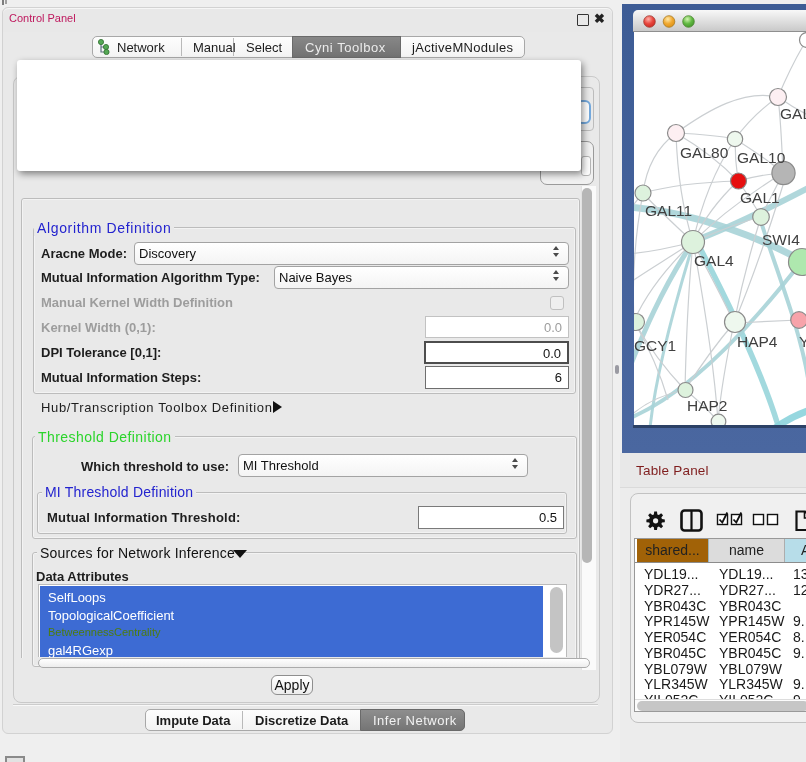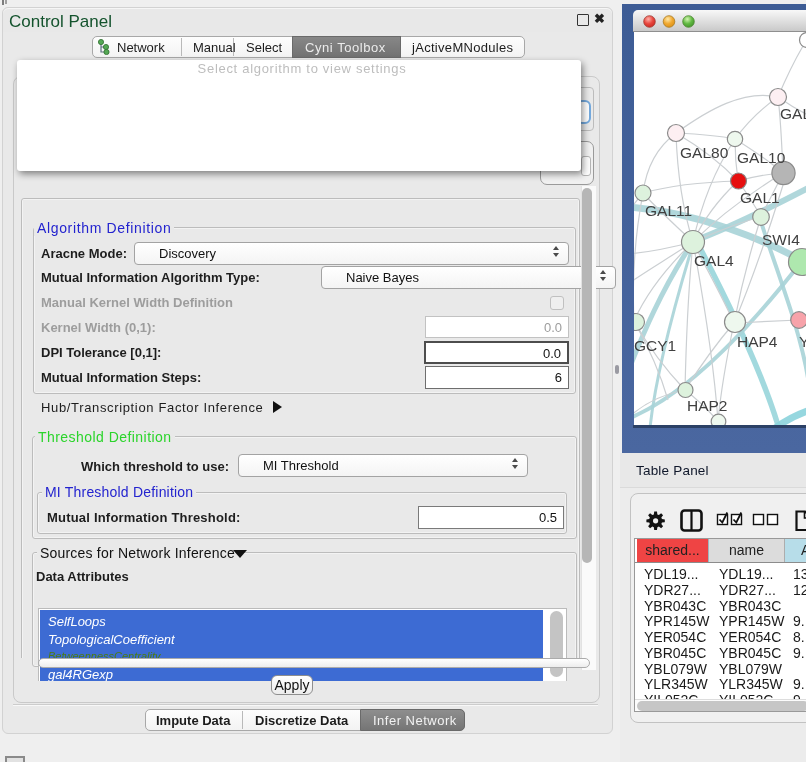--- a/index.html
+++ b/index.html
@@ -5,38 +5,38 @@
 html,body{margin:0;padding:0;}
 body{width:806px;height:762px;overflow:hidden;position:relative;
  font-family:"Liberation Sans",sans-serif;background:#efefef;}
 .abs{position:absolute;}
 .b{font-weight:bold;}
 .lbl{position:absolute;font-size:13px;color:#1d1d1d;font-weight:bold;white-space:nowrap;}
 .dis{color:#9d9d9d;}
 .fs{position:absolute;border:1px solid #bcbcbc;border-radius:3px;box-shadow:inset 0 0 0 0.5px #fdfdfd;}
 .leg{position:absolute;font-size:14px;background:#e9e9e9;padding:0 3px;white-space:nowrap;letter-spacing:0.2px;}
 .combo{position:absolute;background:linear-gradient(#ffffff,#f4f4f4);border:1px solid #a3a3a3;border-radius:4px;font-size:13px;color:#111;}
-.combo .ctx{position:absolute;left:24px;top:3px;}
+.combo .ctx{position:absolute;left:4px;top:3px;}
 .spin{position:absolute;right:7px;top:3px;width:8px;}
 .su,.sd{display:block;width:0;height:0;border-left:3.2px solid transparent;border-right:3.2px solid transparent;}
 .su{border-bottom:4.2px solid #4a4a4a;margin-bottom:3px;}
 .sd{border-top:4.2px solid #4a4a4a;}
 .tf{position:absolute;background:#fff;font-size:13px;color:#111;text-align:right;}
 .tf span{position:absolute;right:6px;top:3px;}
 </style>
 </head>
 <body>
 
 <div class="abs" style="left:2px;top:0;width:2px;height:5px;background:#7d7d7d;"></div>
 <div class="abs" style="left:5px;top:0;width:2px;height:4px;background:#a0a0a0;"></div>
 
 <div class="abs" id="cpwin" style="left:2px;top:7px;width:611px;height:727px;background:#e9e9e9;border-radius:6px;border:1px solid #d2d2d2;box-sizing:border-box;"></div>
 
 <div class="abs" style="left:3px;top:8px;width:609px;height:23px;background:#e8e8e8;border-top:1px solid #f6f6f6;border-radius:6px 6px 0 0;"></div>
-<div class="abs" style="left:9px;top:12px;font-size:17px;color:#14532d;">Control Panel</div>
+<div class="abs" style="left:9px;top:12px;font-size:11px;color:#be185d;">Control Panel</div>
 <div class="abs" style="left:577px;top:14px;width:10px;height:10px;border:1.6px solid #333;border-radius:1px;"></div>
 <div class="abs" style="left:594px;top:11px;font-size:13px;font-weight:bold;color:#222;">✖</div>
 
 <div class="abs" style="left:13px;top:76px;width:585px;height:625px;border:1px solid #c9c9c9;border-radius:8px;background:#e9e9e9;"></div>
 
 <div class="abs" id="toptabs" style="left:92px;top:36px;width:433px;height:22px;background:linear-gradient(#fdfdfd,#f3f3f3);border:1px solid #a8a8a8;border-radius:5px;box-sizing:border-box;"></div>
 <div class="abs" style="left:292px;top:36px;width:109px;height:22px;background:linear-gradient(#878787,#727272);border:1px solid #6a6a6a;box-sizing:border-box;"></div>
 <div class="abs" style="left:181px;top:38px;width:1px;height:18px;background:#b9b9b9;"></div>
 <div class="abs" style="left:233px;top:38px;width:1px;height:18px;background:#b9b9b9;"></div>
 <svg class="abs" style="left:97px;top:39px;" width="16" height="16" viewBox="0 0 16 16">
@@ -66,21 +66,21 @@
 
 <div class="lbl" style="left:41px;top:246px;">Aracne Mode:</div>
 <div class="combo" style="left:134px;top:242px;width:433px;height:21px;">
   <span class="ctx">Discovery</span>
     <span class="spin">
       <span class="su" style="display:block"></span>
       <span class="sd" style="display:block"></span>
     </span>
 </div>
 <div class="lbl" style="left:41px;top:270px;">Mutual Information Algorithm Type:</div>
-<div class="combo" style="left:274px;top:266px;width:293px;height:21px;margin-left:47px;">
+<div class="combo" style="left:274px;top:266px;width:293px;height:21px;">
   <span class="ctx">Naive Bayes</span>
     <span class="spin">
       <span class="su" style="display:block"></span>
       <span class="sd" style="display:block"></span>
     </span>
 </div>
 <div class="lbl dis" style="left:41px;top:295px;">Manual Kernel Width Definition</div>
 <div class="abs" style="left:550px;top:296px;width:12px;height:12px;border:1px solid #c0c0c0;border-radius:3px;background:#efefef;"></div>
 <div class="lbl dis" style="left:41px;top:320px;">Kernel Width (0,1):</div>
 <div class="tf" style="left:425px;top:316px;width:144px;height:22px;border:1px solid #c2c2c2;box-sizing:border-box;">
@@ -88,21 +88,21 @@
   </div>
 <div class="lbl" style="left:41px;top:345px;">DPI Tolerance [0,1]:</div>
 <div class="tf" style="left:424px;top:341px;width:145px;height:23px;border:2px solid #4d4d4d;box-sizing:border-box;">
     <span>0.0</span>
   </div>
 <div class="lbl" style="left:41px;top:370px;">Mutual Information Steps:</div>
 <div class="tf" style="left:425px;top:366px;width:144px;height:23px;border:1px solid #6e6e6e;box-sizing:border-box;">
     <span>6</span>
   </div>
 
-<div class="abs" style="left:41px;top:400px;font-size:13px;color:#1d1d1d;letter-spacing:0.65px;">Hub/Transcription Factor Inference</div>
+<div class="abs" style="left:41px;top:400px;font-size:13px;color:#1d1d1d;letter-spacing:0.65px;">Hub/Transcription Toolbox Definition</div>
 <div class="abs" style="left:273px;top:401px;width:0;height:0;border-top:6px solid transparent;border-bottom:6px solid transparent;border-left:9px solid #111;"></div>
 
 <div class="fs" style="left:32px;top:436px;width:543px;height:101px;"></div>
 <div class="leg" style="left:35px;top:429px;color:#2bd42b;letter-spacing:0.45px;">Threshold Definition</div>
 <div class="lbl" style="left:81px;top:459px;">Which threshold to use:</div>
 <div class="combo" style="left:238px;top:454px;width:288px;height:21px;">
   <span class="ctx">MI Threshold</span>
     <span class="spin">
       <span class="su" style="display:block"></span>
       <span class="sd" style="display:block"></span>
@@ -114,21 +114,21 @@
 <div class="lbl" style="left:47px;top:510px;letter-spacing:0.2px;">Mutual Information Threshold:</div>
 <div class="tf" style="left:418px;top:506px;width:146px;height:23px;border:1px solid #7a7a7a;box-sizing:border-box;">
     <span>0.5</span>
   </div>
 
 <div class="fs" style="left:32px;top:552px;width:543px;height:113px;"></div>
 <div class="leg" style="left:37px;top:545px;color:#111;text-align:right;">Sources for Network Inference</div>
 <div class="abs" style="left:233px;top:550px;width:0;height:0;border-left:7.5px solid transparent;border-right:7.5px solid transparent;border-top:8.5px solid #111;"></div>
 <div class="lbl" style="left:36px;top:569px;">Data Attributes</div>
 
-<div class="abs" style="left:38px;top:608px;width:529px;height:73px;background:#fff;border:1px solid #bbb;border-bottom:none;box-sizing:border-box;overflow:hidden;font-style:italic;">
+<div class="abs" style="left:38px;top:584px;width:529px;height:73px;background:#fff;border:1px solid #bbb;border-bottom:none;box-sizing:border-box;overflow:hidden;">
  <div style="position:absolute;left:1px;top:1px;width:503px;height:80px;background:#3d6bd3;"></div>
  <div style="position:absolute;left:9px;top:5px;font-size:13px;color:#fff;">SelfLoops</div>
  <div style="position:absolute;left:9px;top:23px;font-size:13px;color:#fff;">TopologicalCoefficient</div>
  <div style="position:absolute;left:9px;top:41px;font-size:11px;color:#4d7c0f;">BetweennessCentrality</div>
  <div style="position:absolute;left:9px;top:58px;font-size:13px;color:#fff;">gal4RGexp</div>
  <div style="position:absolute;left:511px;top:2px;width:13px;height:66px;background:#c4c4c4;border-radius:7px;"></div>
 </div>
 
 <div class="abs" style="left:581px;top:186px;width:14px;height:484px;background:#fafafa;border-left:1px solid #e2e2e2;"></div>
 <div class="abs" style="left:582px;top:188px;width:10px;height:375px;background:#b6b6b6;border-radius:6px;"></div>
@@ -144,21 +144,20 @@
 <div class="abs" style="left:145px;top:709px;width:320px;height:22px;background:linear-gradient(#fdfdfd,#f3f3f3);border:1px solid #a8a8a8;border-radius:5px;box-sizing:border-box;"></div>
 <div class="abs" style="left:360px;top:709px;width:105px;height:22px;background:linear-gradient(#8e8e8e,#757575);border:1px solid #6a6a6a;border-radius:0 5px 5px 0;box-sizing:border-box;"></div>
 <div class="abs" style="left:242px;top:711px;width:1px;height:18px;background:#b9b9b9;"></div>
 <div class="abs" style="left:156px;top:713px;font-size:13px;color:#1c1c1c;font-weight:bold;">Impute Data</div>
 <div class="abs" style="left:255px;top:713px;font-size:13px;color:#1c1c1c;font-weight:bold;">Discretize Data</div>
 <div class="abs" style="left:373px;top:713px;font-size:13px;color:#f2f2f2;letter-spacing:0.5px;">Infer Network</div>
 
 <div class="abs" style="left:5px;top:756px;width:20px;height:16px;border:2px solid #8a8a8a;background:#e2e2e2;box-sizing:border-box;"></div>
 
 <div class="abs" style="left:17px;top:60px;width:564px;height:111px;background:#fff;border-radius:3px;box-shadow:2px 3px 7px rgba(0,0,0,0.45);">
- <div style="position:absolute;left:0;top:1px;width:100%;text-align:center;text-indent:6px;letter-spacing:0.7px;font-size:13px;color:#bdbdbd;">Select algorithm to view settings</div>
 </div>
 
 <div class="abs" style="left:615px;top:365px;width:4px;height:9px;background:#9a9aa2;border-radius:2px;"></div>
 <div class="abs" style="left:622px;top:4px;width:184px;height:449px;background:linear-gradient(#3d5c95,#4a67a0);"></div>
 
 <div class="abs" style="left:633px;top:10px;width:173px;height:21px;background:linear-gradient(#f8f8f8,#c9c9c9);border-radius:5px 0 0 0;border-bottom:1px solid #8f8f8f;"></div>
 <svg class="abs" style="left:640px;top:12.5px;" width="60" height="20" viewBox="0 0 60 20">
  <defs>
  <radialGradient id="tlr" cx="0.4" cy="0.3" r="0.8">
         <stop offset="0" stop-color="#ffb0a8"></stop>
@@ -261,21 +260,21 @@
   <text x="737" y="347">HAP4</text>
   <text x="799" y="347">YB</text>
   <text x="687" y="411">HAP2</text>
  </g>
 </svg>
 </div>
 
 <div class="abs" style="left:633px;top:425px;width:173px;height:3px;background:#2c4166;"></div>
 
 <div class="abs" style="left:620px;top:453px;width:186px;height:34px;background:#e8e8e8;border-bottom:1px solid #dadada;"></div>
-<div class="abs" style="left:636px;top:463px;font-size:13.5px;color:#0f172a;letter-spacing:0.2px;">Table Panel</div>
+<div class="abs" style="left:636px;top:463px;font-size:13.5px;color:#7f1d1d;letter-spacing:0.2px;">Table Panel</div>
 <div class="abs" style="left:620px;top:488px;width:186px;height:274px;background:#ececec;"></div>
 
 <div class="abs" style="left:630px;top:493px;width:186px;height:230px;background:#f0f0f0;border:1px solid #c2c2c2;border-radius:8px;box-sizing:border-box;"></div>
 
 <svg class="abs" style="left:645px;top:509px;" width="161" height="24" viewBox="0 0 161 24">
  <g>
   <path d="M9.22 2.60 L11.98 2.60 L12.36 5.44 L13.86 6.06 L16.13 4.32 L18.08 6.27 L16.34 8.54 L16.96 10.04 L19.80 10.42 L19.80 13.18 L16.96 13.56 L16.34 15.06 L18.08 17.33 L16.13 19.28 L13.86 17.54 L12.36 18.16 L11.98 21.00 L9.22 21.00 L8.84 18.16 L7.34 17.54 L5.07 19.28 L3.12 17.33 L4.86 15.06 L4.24 13.56 L1.40 13.18 L1.40 10.42 L4.24 10.04 L4.86 8.54 L3.12 6.27 L5.07 4.32 L7.34 6.06 L8.84 5.44 Z" fill="#131313"></path>
   <circle cx="10.6" cy="11.8" r="2.6" fill="#f0f0f0"></circle>
  </g>
  <rect x="36.5" y="1.5" width="20" height="20" rx="3" fill="none" stroke="#111" stroke-width="2.6"></rect>
@@ -289,21 +288,21 @@
  <g stroke="#111" stroke-width="1.8" fill="none">
   <path d="M74.5 10.5 l2.8 3 5-10"></path>
   <path d="M88.5 10.5 l2.8 3 5-10"></path>
  </g>
  <path d="M151.5 2.5 h8.5 l6 6 v12.5 h-14.5 z" fill="none" stroke="#111" stroke-width="2.2"></path>
  <path d="M159.5 2.5 v6.5 h6.5" fill="none" stroke="#111" stroke-width="1.6"></path>
 </svg>
 
 <div class="abs" style="left:634px;top:538px;width:172px;height:174px;background:#fff;border:1px solid #999;border-right:none;box-sizing:border-box;overflow:hidden;">
 
- <div style="position:absolute;left:2px;top:0;width:72px;height:23px;background:#ef4444;border-right:1px solid #9db6be;box-sizing:border-box;text-align:center;font-size:14px;color:#222;line-height:23px;">shared...</div>
+ <div style="position:absolute;left:2px;top:0;width:72px;height:23px;background:#a16207;border-right:1px solid #9db6be;box-sizing:border-box;text-align:center;font-size:14px;color:#222;line-height:23px;">shared...</div>
  <div style="position:absolute;left:74px;top:0;width:76px;height:23px;background:#dcdcdc;border-right:1px solid #adadad;box-sizing:border-box;text-align:center;font-size:14px;color:#222;line-height:23px;">name</div>
  <div style="position:absolute;left:150px;top:0;width:30px;height:23px;background:#b7dde9;box-sizing:border-box;font-size:14px;color:#222;line-height:23px;">
       <span style="position:absolute;left:16px;">A</span>
     </div>
  <div style="position:absolute;left:0;top:23px;width:100%;height:1px;background:#8c8c8c;"></div>
 
  <div id="rows" style="position:absolute;left:0;top:27px;font-size:14px;color:#1a1a1a;">
       <div style="position:absolute;left:9px;top:0px;">YDL19...</div>
       <div style="position:absolute;left:84px;top:0px;">YDL19...</div>
       <div style="position:absolute;left:158px;top:0px;">13</div>

